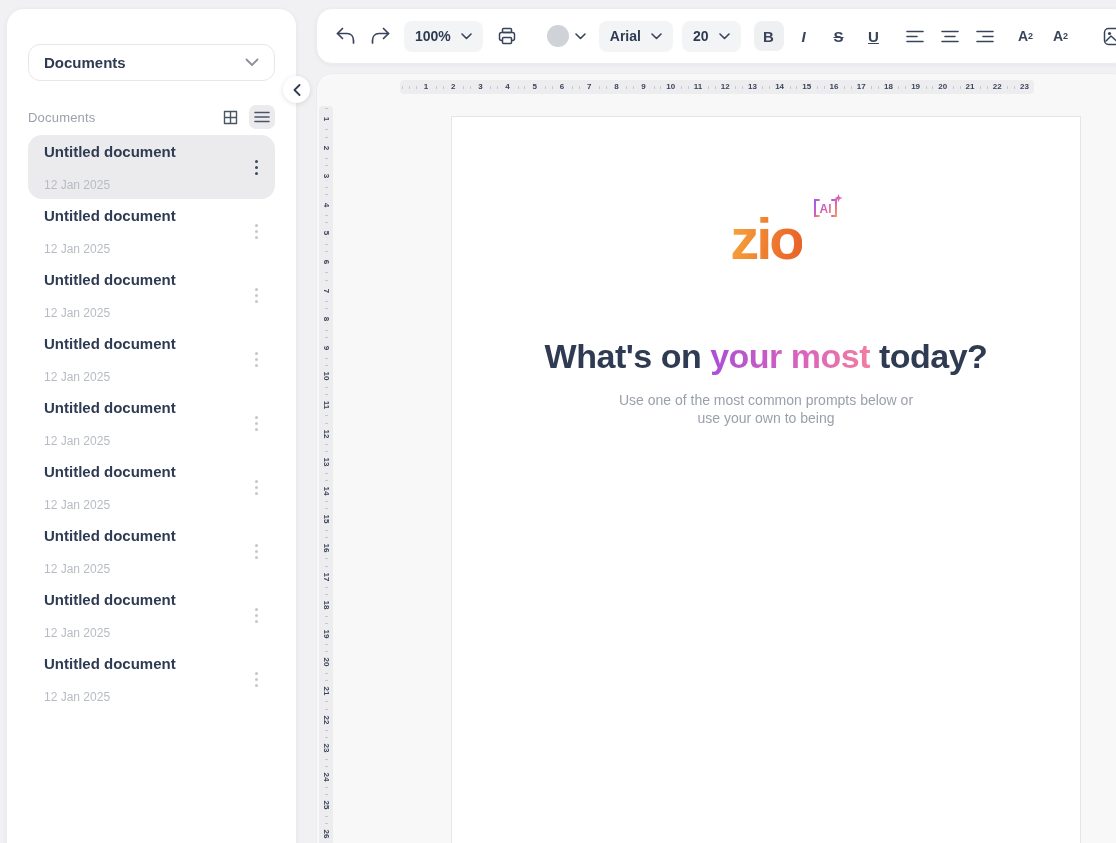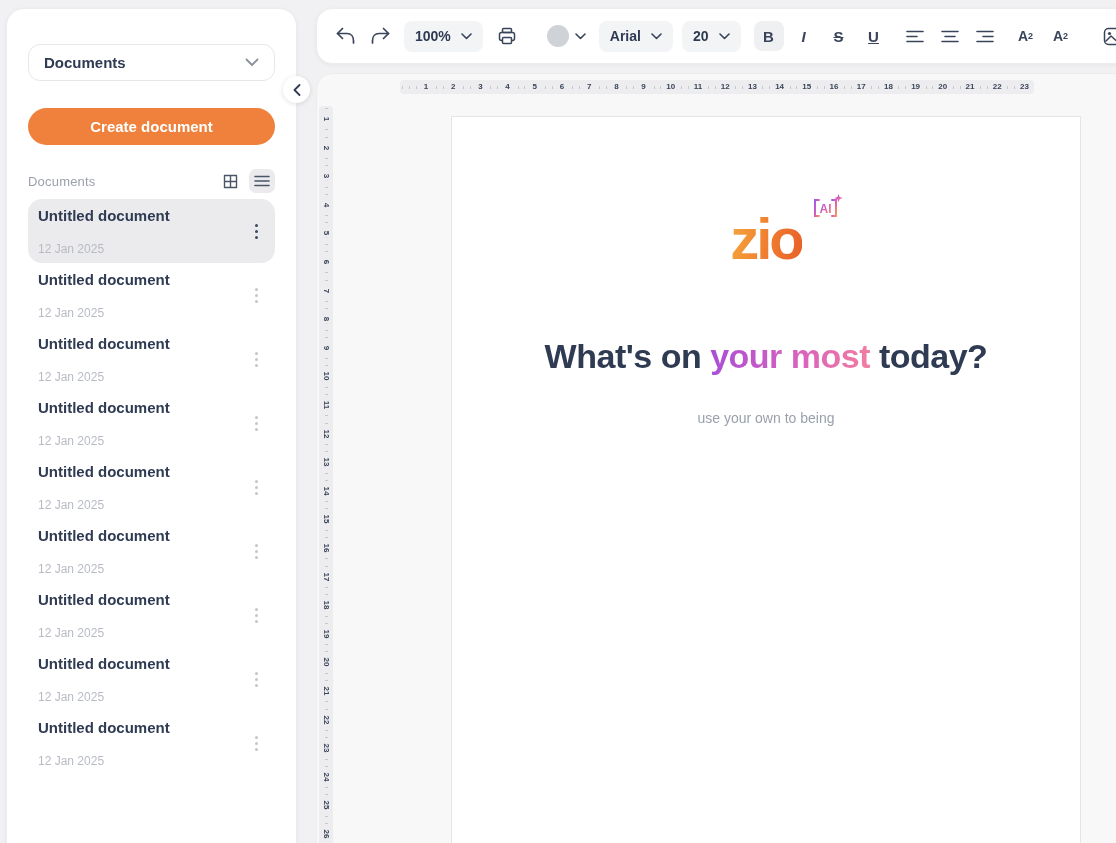--- a/index.html
+++ b/index.html
@@ -45,21 +45,21 @@
     display:flex; align-items:center; gap:9px; padding:0 12px;
   }
   .search-box input {
     border:none; outline:none; background:transparent; flex:1;
     font-size:14px; color:#2f3b52; font-family:"Liberation Sans",sans-serif;
   }
   .search-box input::placeholder { color:#a8acb5; }
 
   .doc-list { margin-top:6px; }
   .doc-item {
-    height:64px; border-radius:14px; padding:10px 6px 10px 10px;
+    height:64px; border-radius:14px; padding:10px 6px 10px 16px;
     display:flex; align-items:center; justify-content:space-between; cursor:pointer;
   }
   .doc-item.active { background:#ebebed; }
   .doc-item .ttl { font-size:15px; font-weight:700; color:#2f3b52; line-height:20px; }
   .doc-item .dte { font-size:12px; color:#b7bbc3; margin-top:16px; }
   .kebab {
     width:26px; height:30px; border:none; background:transparent; cursor:pointer;
     display:flex; flex-direction:column; align-items:center; justify-content:center; gap:3px;
   }
   .kebab i { width:3px; height:3px; border-radius:50%; background:#c3c6cd; display:block; }
@@ -159,21 +159,20 @@
 
   <div class="ws-select">
     <span class="lbl">Documents</span>
     <span>
       <svg width="14" height="9" viewBox="0 0 14 9">
           <path d="M1.5 1.5 L7 7 L12.5 1.5" fill="none" stroke="#8a8f99" stroke-width="1.8" stroke-linecap="round" stroke-linejoin="round"></path>
         </svg>
     </span>
   </div>
 
-  <button class="create-btn">Create document</button>
 
   <div class="section-row">
     <span class="section-title">Documents</span>
     <div class="view-toggles">
       <button class="view-btn">
         <span>
           <svg width="17" height="17" viewBox="0 0 17 17">
               <path d="M2.5 2.5 h12 v12 h-12 Z M8.5 2.5 v12 M2.5 8.5 h12" fill="none" stroke="#4a5568" stroke-width="1.4" stroke-linejoin="round"></path>
             </svg>
         </span>
@@ -502,18 +501,18 @@
         </svg>
       </span>
     </div>
 
     <h1 class="greeting">
       <br>
       <span>What's on </span><span class="hl">your most</span><span> today?</span>
     </h1>
 
     <p class="subtitle">
-      <br>
+      <span>Use one of the most common prompts below or</span><br>
       <span>use your own to being</span>
     </p>
 
   </div>
 </div>
 
 </body></html>

